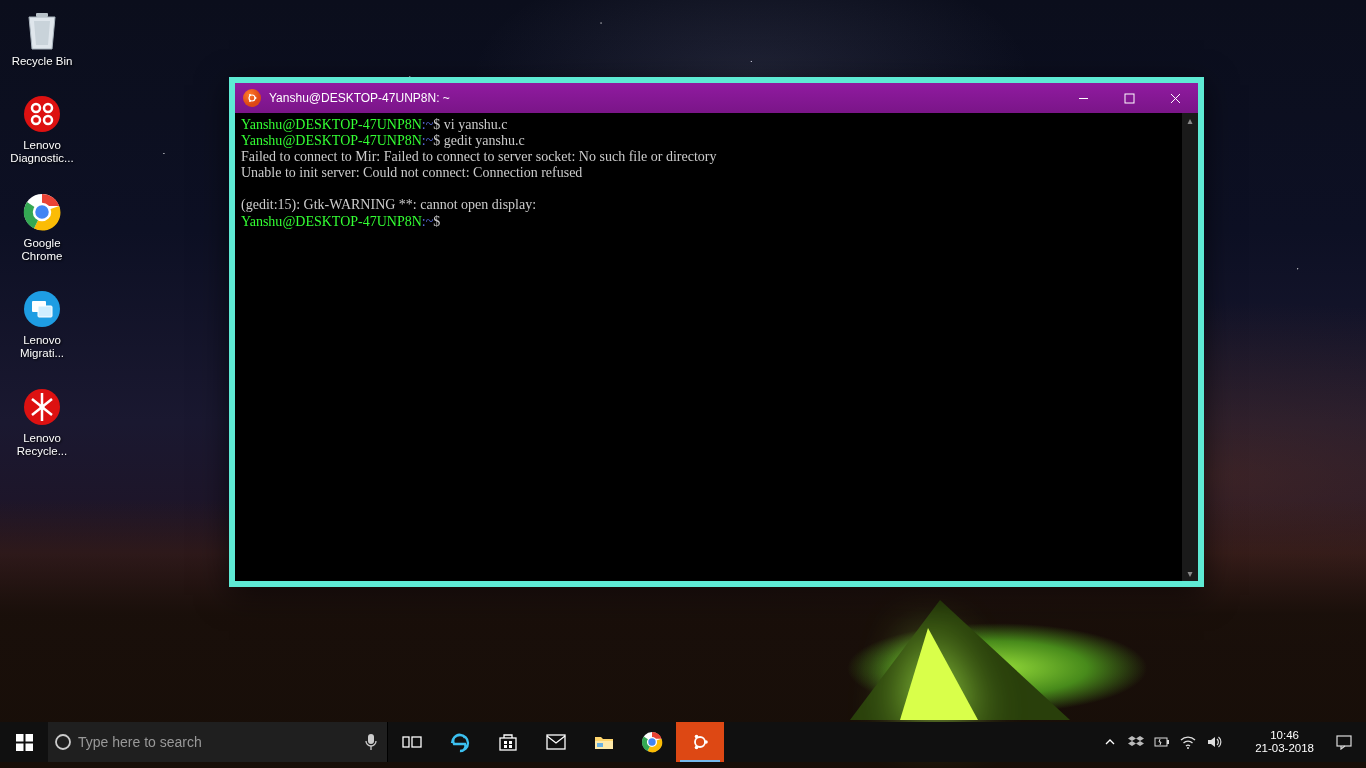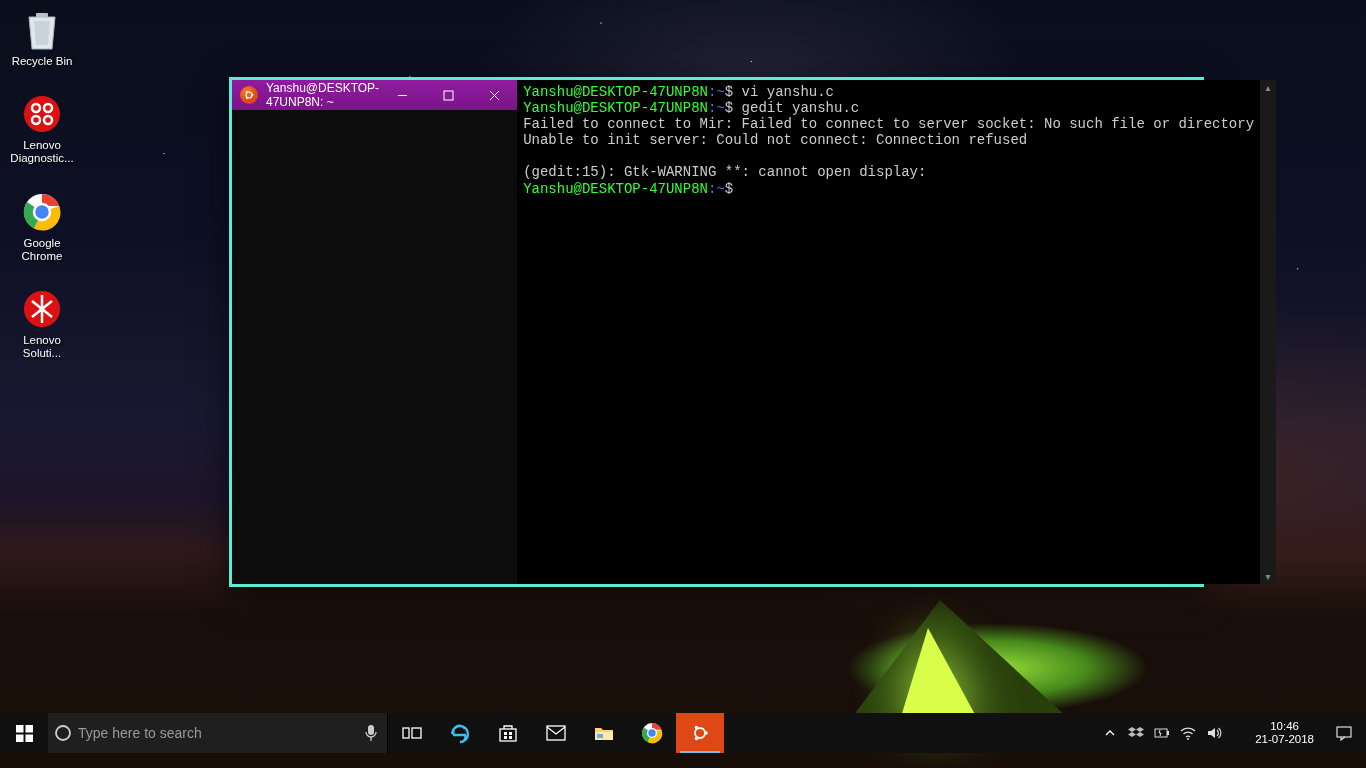--- a/index.html
+++ b/index.html
@@ -65,23 +65,23 @@
   width: 44px; height: 44px; margin-bottom: 3px;
   display: flex; align-items: center; justify-content: center;
 }
 .dicon .lbl { line-height: 1.15; max-width: 72px; word-wrap: break-word; }
 
 
 .terminal {
   position: absolute; left: 229px; top: 77px;
   width: 975px; height: 510px;
   background: #0c0c0c;
-  border: 3px solid #5eead4;
+  border: 6px solid #5eead4;
   box-shadow: 0 8px 30px rgba(0,0,0,0.6);
-  display: flex; flex-direction: row;
+  display: flex; flex-direction: column;
 }
 .titlebar {
   height: 30px; background: #8e1b9e;
   background: linear-gradient(#901ba0,#7a1588);
   display: flex; align-items: center;
   color: #fff; font-size: 12px;
 }
 .titlebar .tb-icon {
   width: 18px; height: 18px; border-radius: 50%;
   background: radial-gradient(circle at 35% 30%, #ff7a2a, #dd4814 60%);
@@ -93,39 +93,39 @@
   width: 46px; height: 30px;
   display: flex; align-items: center; justify-content: center;
   color: #fff; font-size: 11px;
 }
 .term-body {
   flex: 1; display: flex;
 }
 .term-content {
   flex: 1; background: #000;
   padding: 4px 6px;
-  font-family: Liberation Mono, monospace;
+  font-family: Liberation Serif, serif;
   font-size: 14px; line-height: 1.15;
   color: #ccc; white-space: pre;
   overflow: hidden;
 }
 .user { color: #33ff33; }
 .host { color: #33ff33; }
 .path { color: #5b6ee1; }
 .dollar { color: #ccc; }
 .term-scroll {
   width: 16px; background: #1a1a1a;
   display: flex; flex-direction: column; align-items: center;
 }
 .term-scroll .arrow { color: #888; font-size: 10px; padding: 2px 0; }
 .term-scroll .track { flex:1; }
 
 
 .taskbar {
-  position: absolute; left: 0; bottom: 15px; width: 100%; height: 40px;
+  position: absolute; left: 0; bottom: 6px; width: 100%; height: 40px;
   background: #101010;
   display: flex; align-items: center;
 }
 .start-btn {
   width: 48px; height: 40px; display:flex;align-items:center;justify-content:center;
 }
 .searchbox {
   height: 40px; width: 340px;
   background: #1f1f1f;
   display: flex; align-items: center;
@@ -196,26 +196,36 @@
           <path d="M12 36.5 A18 18 0 0 1 5 10 L20 20 Z" fill="#34a853"></path>
           <circle cx="20" cy="20" r="8" fill="#4285f4"></circle>
           <circle cx="20" cy="20" r="8" fill="none" stroke="#fff" stroke-width="2.5"></circle>
         </svg>
     </div>
     <div class="lbl">Google Chrome</div>
   </div>
   <div class="dicon">
     <div class="ico">
       <svg width="40" height="40" viewBox="0 0 40 40">
+          <circle cx="20" cy="20" r="18" fill="#1e9de3"></circle>
+          <rect x="10" y="12" width="14" height="11" rx="1" fill="#fff"></rect>
+          <rect x="16" y="17" width="14" height="11" rx="1" fill="#cfeeff" stroke="#fff"></rect>
+        </svg>
+    </div>
+    <div class="lbl">Lenovo Migrati...</div>
+  </div>
+  <div class="dicon">
+    <div class="ico">
+      <svg width="40" height="40" viewBox="0 0 40 40">
           <circle cx="20" cy="20" r="18" fill="#d11"></circle>
           <path d="M20 6 L20 20 M20 20 L30 12 M20 20 L30 28 M20 20 L10 28 M20 20 L10 12 M20 20 L20 34" stroke="#fff" stroke-width="2.5"></path>
           <circle cx="20" cy="20" r="2.5" fill="#fff"></circle>
         </svg>
     </div>
-    <div class="lbl">Lenovo Soluti...</div>
+    <div class="lbl">Lenovo Recycle...</div>
   </div>
 </div>
 
 <div class="terminal">
   <div class="titlebar">
     <div class="tb-icon">
       <svg width="12" height="12" viewBox="0 0 12 12">
           <circle cx="6" cy="6" r="3" fill="none" stroke="#fff" stroke-width="1.2"></circle>
           <circle cx="9.5" cy="6" r="1" fill="#fff"></circle>
           <circle cx="4" cy="3" r="1" fill="#fff"></circle>
@@ -361,21 +371,21 @@
       </div>
     <div class="ti">
         <svg width="16" height="14">
           <path d="M2 5 L5 5 L9 2 L9 12 L5 9 L2 9 Z" fill="#ddd"></path>
           <path d="M11 4 A4 4 0 0 1 11 10" fill="none" stroke="#ddd" stroke-width="1.2"></path>
           <path d="M12.5 2 A6.5 6.5 0 0 1 12.5 12" fill="none" stroke="#ddd" stroke-width="1.2"></path>
         </svg>
       </div>
     <div class="clock">
       <div>10:46</div>
-      <div>21-07-2018</div>
+      <div>21-03-2018</div>
     </div>
     <div class="notif">
         <svg width="18" height="16">
           <rect x="2" y="2" width="14" height="10" fill="none" stroke="#ddd" stroke-width="1.2"></rect>
           <path d="M6 12 L6 15 L10 12" fill="none" stroke="#ddd" stroke-width="1.2"></path>
         </svg>
       </div>
   </div>
 </div>
 

